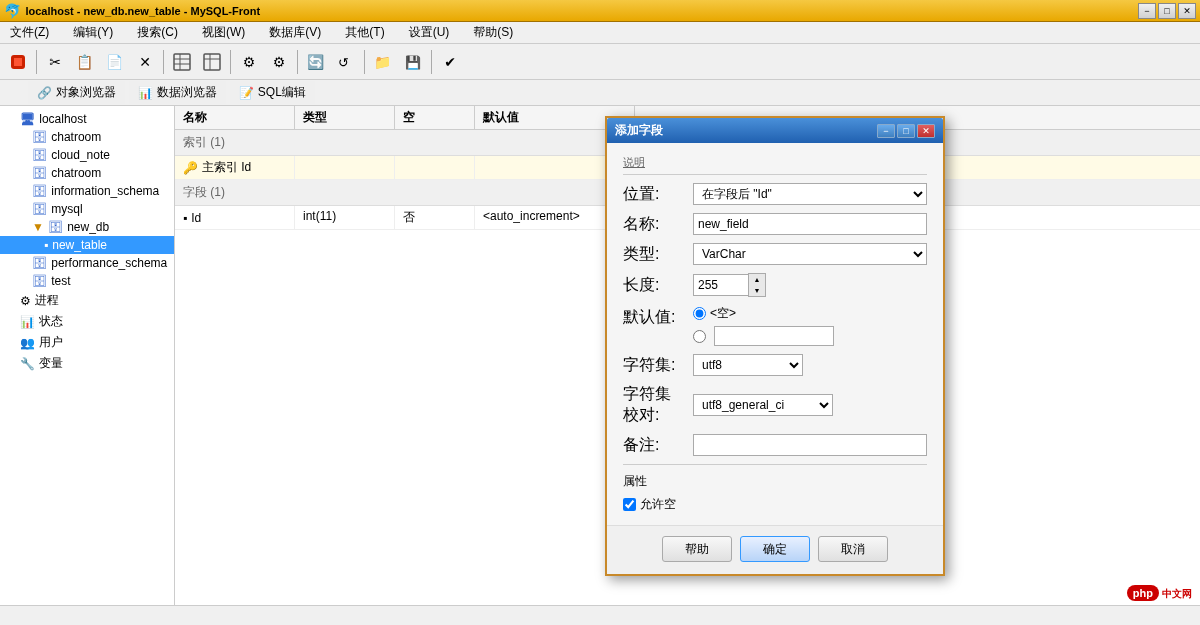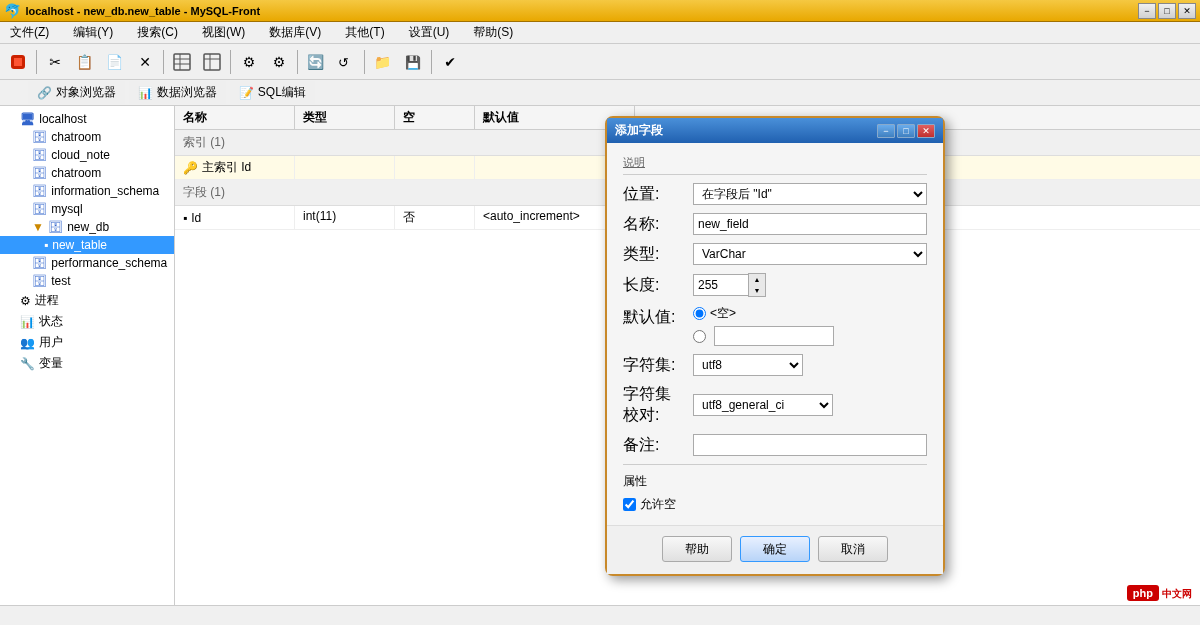--- a/index.html
+++ b/index.html
@@ -130,21 +130,21 @@
       right: 8px;
       font-size: 11px;
       color: #cc0000;
       font-weight: bold;
     }
 
     
     .dialog {
       background: #f0f0f0;
       border: 2px solid #c8892a;
-      border-radius: 8px;
+      border-radius: 0;
       width: 340px;
       box-shadow: 4px 4px 12px rgba(0,0,0,0.4);
       position: absolute;
       left: 430px;
       top: 10px;
     }
     .dialog-title-bar {
       background: linear-gradient(to bottom, #4a90d9, #2060b0);
       color: white;
       padding: 4px 8px;
@@ -400,21 +400,21 @@
             <span>Id</span>
           </div>
           <div class="td" style="width:100px;">int(11)</div>
           <div class="td" style="width:60px;">否</div>
           <div class="td" style="width:160px;">&lt;auto_increment&gt;</div>
         </div>
       </div>
     </div>
 
     <div class="php-logo">
-      <span style="background:#cc0000; color:white; padding:2px 6px; border-radius:3px; font-size:11px; font-weight:bold;">php</span>
+      <span style="background:#cc0000; color:white; padding:2px 6px; border-radius:8px; font-size:11px; font-weight:bold;">php</span>
       <span style="color:#cc0000; font-size:10px;"> 中文网</span>
     </div>
 
     <div class="dialog">
 
       <div class="dialog-title-bar">
         <span class="dialog-title-text">添加字段</span>
         <div class="dialog-title-btns">
           <div class="dialog-title-btn">−</div>
           <div class="dialog-title-btn">□</div>

